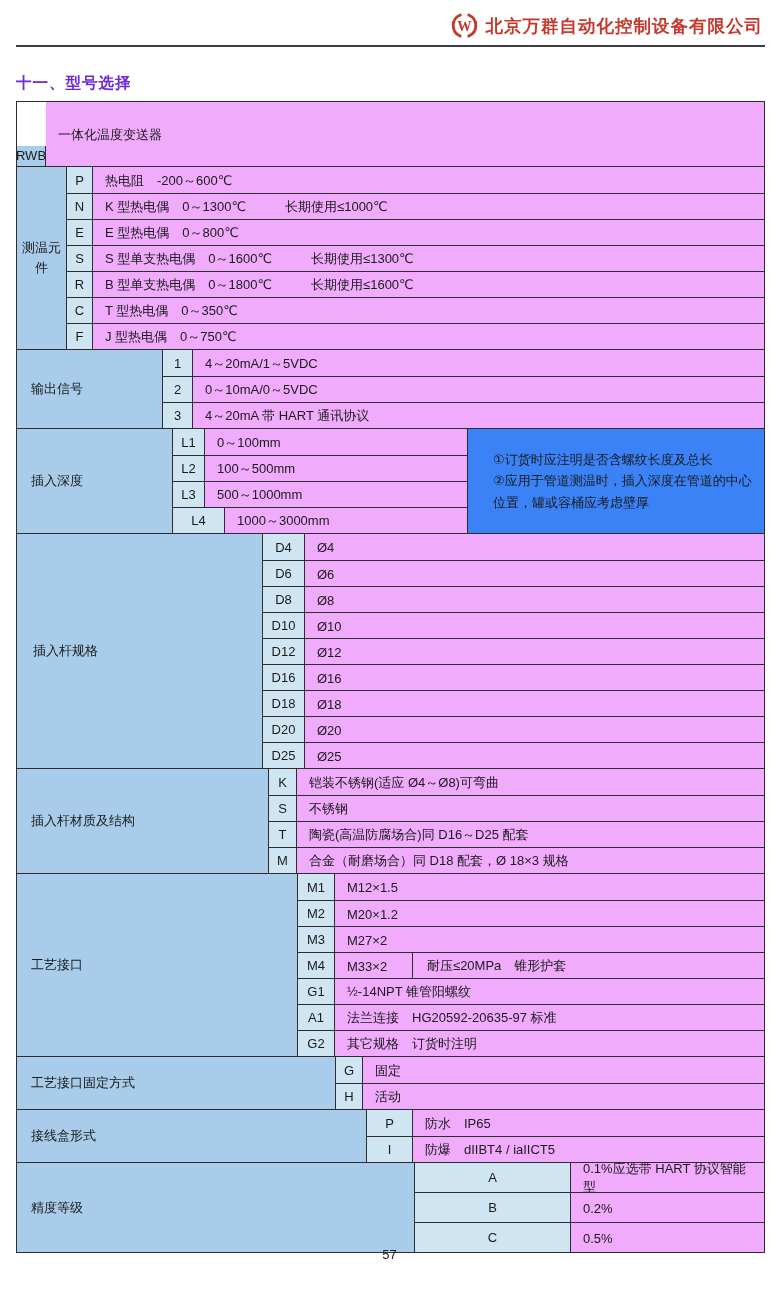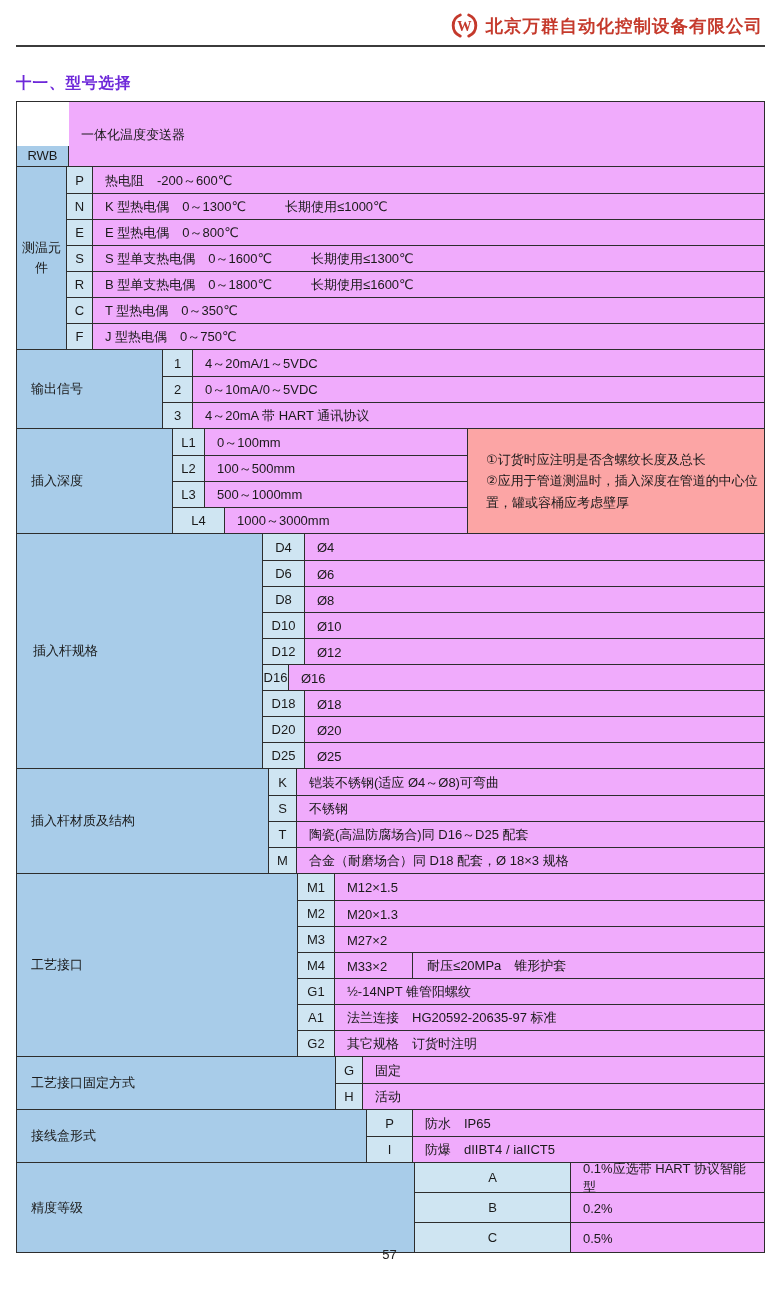--- a/index.html
+++ b/index.html
@@ -28,22 +28,22 @@
          display:flex; align-items:center; padding-left:14px; line-height:1.55; }
   .lbl.ctr { justify-content:center; padding-left:0; text-align:center; }
   .rows { flex:1 1 auto; display:flex; flex-direction:column; }
   .row { display:flex; align-items:stretch; flex:1; min-height:26px; }
   .row + .row { border-top:1px solid #2d2d2d; }
   .code { flex:0 0 auto; background:#cfe5f2; border-right:1px solid #2d2d2d;
           display:flex; align-items:center; justify-content:center; }
   .cell { flex:1 1 auto; background:#f0abfc; display:flex; align-items:center; padding:1px 6px 0 12px; }
   .cell.fixed { flex:0 0 auto; }
   .cell2 { border-left:1px solid #2d2d2d; padding-left:14px; }
-  .note { flex:1 1 auto; background:#fca5a5; border-left:1px solid #2d2d2d;
-          display:flex; align-items:center; padding:4px 6px 4px 18px;
+  .note { flex:1 1 auto; background:#3b82f6; border-left:1px solid #2d2d2d;
+          display:flex; align-items:center; padding:4px 6px 4px 25px;
           white-space:pre-line; line-height:1.65; }
 
   
   .pageno { position:absolute; left:0; right:0; top:1247px; text-align:center; font-size:13px; color:#222; }
 </style>
 </head>
 <body>
 
 <div class="page">
 
@@ -53,21 +53,21 @@
       <path d="M21 3.5 A13.5 13.5 0 0 1 21 28.5" fill="none" stroke="#c4392c" stroke-width="3.4" stroke-linecap="round"></path>
       <text x="16" y="22.5" text-anchor="middle" font-size="17" font-weight="bold" font-family="'Liberation Serif','DejaVu Serif',serif" fill="#c4392c">W</text>
     </svg>
     <span class="company">北京万群自动化控制设备有限公司</span>
   </div>
 
   <div class="title">十一、型号选择</div>
 
   <div class="tbl">
       <div class="sec">
-        <div class="lbl ctr" style="width: 52px; margin-top: 44px;">RWB</div>
+        <div class="lbl ctr" style="width: 29px; margin-top: 44px;">RWB</div>
         <div class="rows">
           <div class="row">
             <div class="cell">一体化温度变送器</div>
           </div>
         </div>
       </div>
       <div class="sec">
         <div class="lbl ctr" style="width: 50px;">测温元件</div>
         <div class="rows">
           <div class="row">
@@ -157,21 +157,21 @@
           </div>
           <div class="row">
             <div class="code" style="width: 42px;">D10</div>
             <div class="cell">Ø10</div>
           </div>
           <div class="row">
             <div class="code" style="width: 42px;">D12</div>
             <div class="cell">Ø12</div>
           </div>
           <div class="row">
-            <div class="code" style="width: 26px;">D16</div>
+            <div class="code" style="width: 42px;">D16</div>
             <div class="cell">Ø16</div>
           </div>
           <div class="row">
             <div class="code" style="width: 42px;">D18</div>
             <div class="cell">Ø18</div>
           </div>
           <div class="row">
             <div class="code" style="width: 42px;">D20</div>
             <div class="cell">Ø20</div>
           </div>
@@ -204,21 +204,21 @@
       </div>
       <div class="sec">
         <div class="lbl" style="width: 281px;">工艺接口</div>
         <div class="rows">
           <div class="row">
             <div class="code" style="width: 37px;">M1</div>
             <div class="cell">M12×1.5</div>
           </div>
           <div class="row">
             <div class="code" style="width: 37px;">M2</div>
-            <div class="cell">M20×1.3</div>
+            <div class="cell">M20×1.2</div>
           </div>
           <div class="row">
             <div class="code" style="width: 37px;">M3</div>
             <div class="cell">M27×2</div>
           </div>
           <div class="row">
             <div class="code" style="width: 37px;">M4</div>
             <div class="cell fixed" style="width: 77px;">M33×2</div>
             <div class="cell cell2">耐压≤20MPa　锥形护套</div>
           </div>

